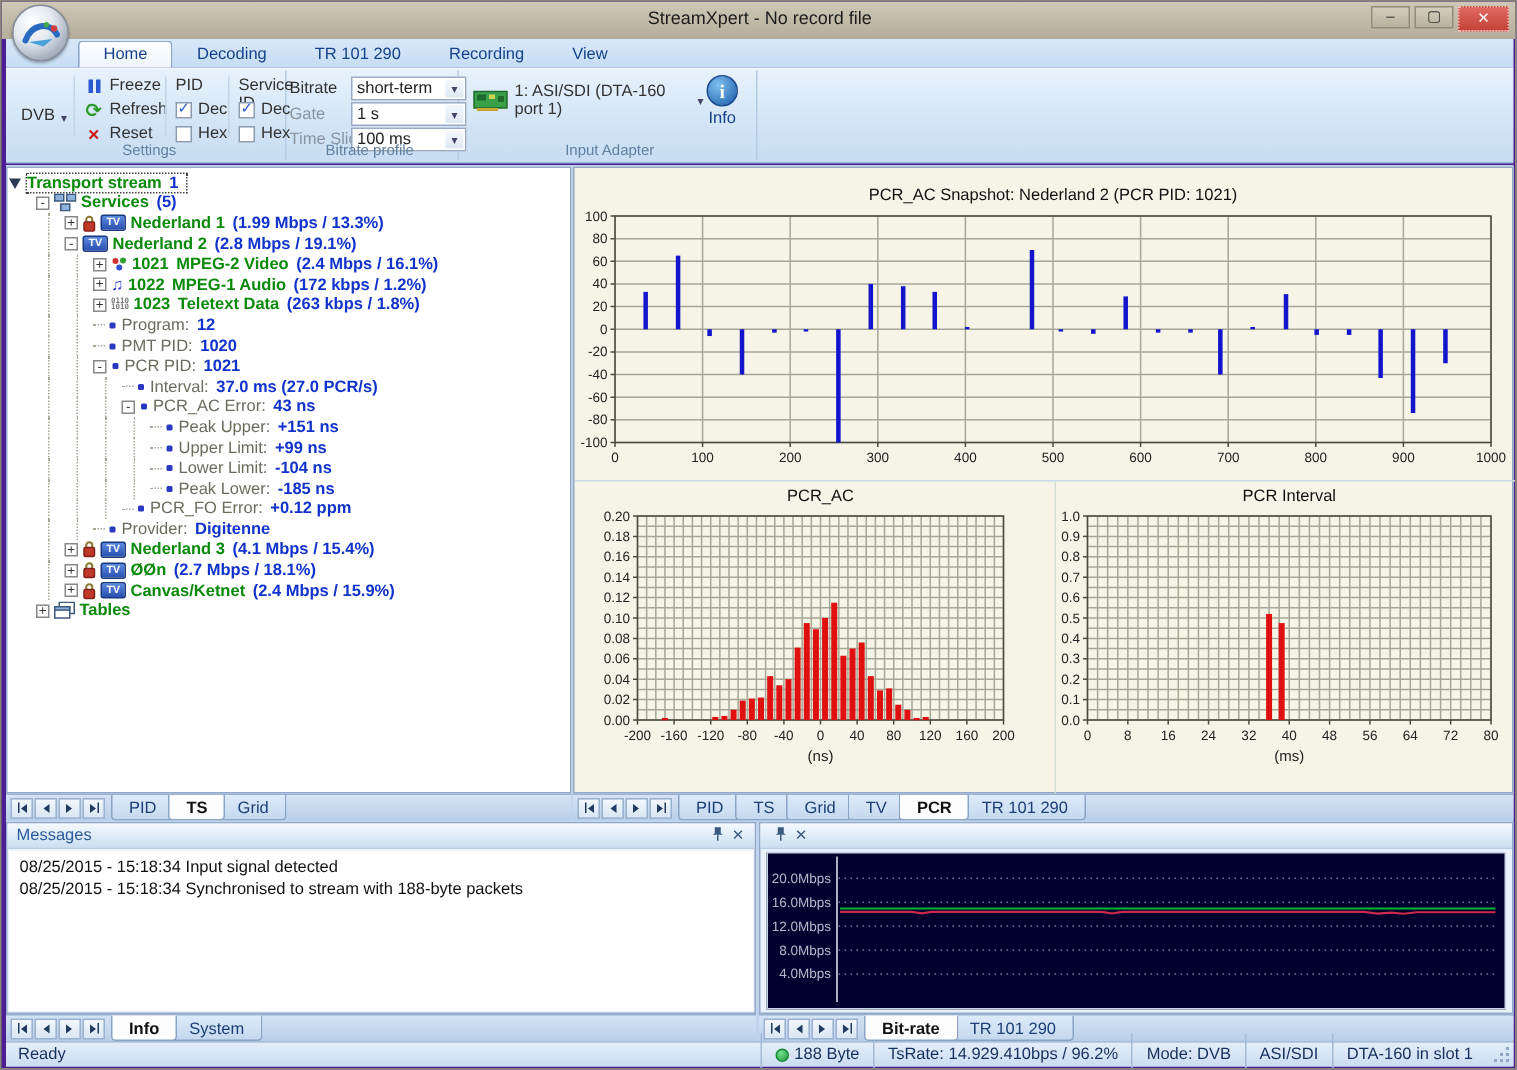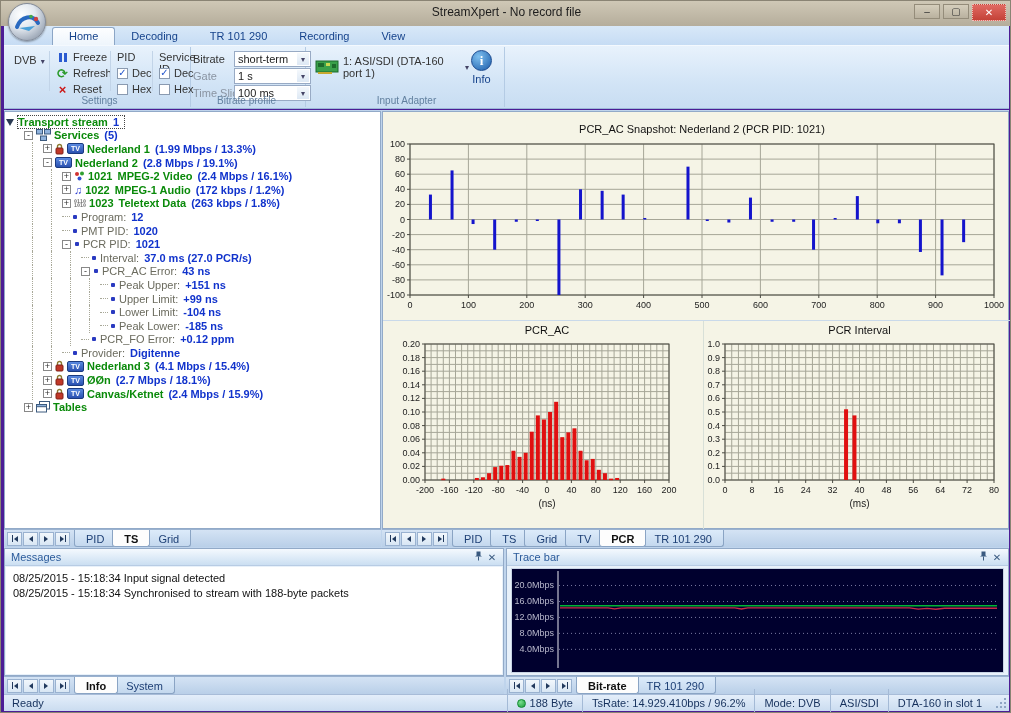--- a/index.html
+++ b/index.html
@@ -106,21 +106,21 @@
       <div class="rtab active">Home</div>
       <div class="rtab">Decoding</div>
       <div class="rtab">TR 101 290</div>
       <div class="rtab">Recording</div>
       <div class="rtab">View</div>
     </div>
 
   <div class="ribbon">
 
     <div class="rgroup" style="left:5px;width:182px;">
-      <div class="rbtn" style="left:5px;top:7px;align-items:flex-end;">
+      <div class="rbtn" style="left:5px;top:24px;align-items:flex-end;">
         <span>DVB</span>
           <span style="font-size:8px;color:#446;">▾</span>
       </div>
       <div style="position:absolute;left:40px;top:4px;bottom:16px;border-left:1px solid #c2d4e8;"></div>
       <div class="rbtn" style="left:47px;top:4px;">
         <span class="ric ic-pause">
             <i></i>
             <i></i>
           </span>
         <span>Freeze</span>
@@ -850,21 +850,20 @@
           <span class="tri r"></span>
           <span class="vbar"></span>
         </span>
       </span>
       <span class="tab active">Info</span>
       <span class="tab">System</span>
     </div>
 
   <div class="dock" style="left:505px;top:547px;width:503px;height:128px;">
     <div class="dock-header">
-      <span class="dock-title">Trace bar</span>
       <span class="dock-ico">
         <svg width="9" height="10" viewBox="0 0 9 10">
             <path d="M2.5 0.5 h4 v4 l1.5 1 h-7 l1.5 -1 z" fill="#3a5a80"></path>
             <line x1="4.5" y1="5.5" x2="4.5" y2="9.5" stroke="#3a5a80"></line>
           </svg>
       </span>
       <span class="dock-ico">✕</span>
     </div>
     <div class="trace-wrap" id="traceWrap"><svg width="491" height="103">
           <line x1="46" y1="2" x2="46" y2="99" stroke="#e8e8f0" stroke-width="1"></line>

